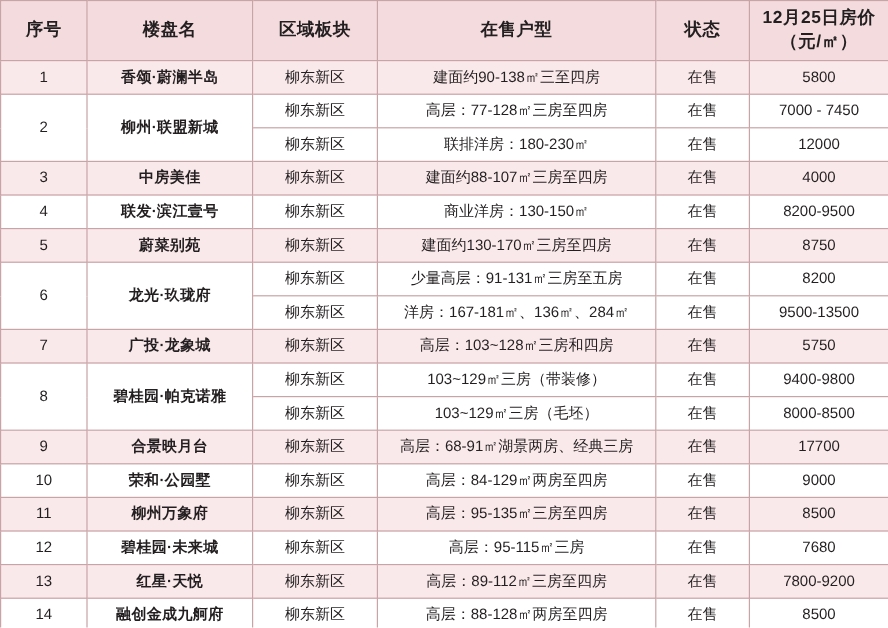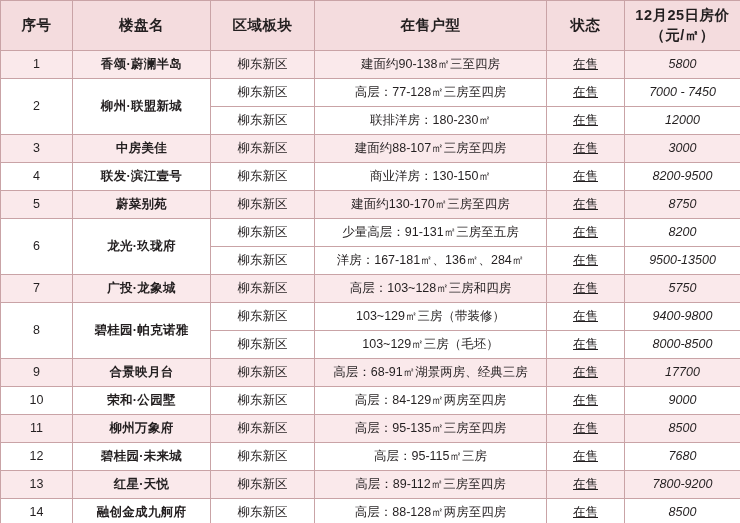--- a/index.html
+++ b/index.html
@@ -64,25 +64,23 @@
   td.cell-area {
     font-size: 12.5px;
   }
   td.cell-type {
     font-size: 12.5px;
     padding-left: 6px;
     padding-right: 6px;
   }
   td.cell-status {
     font-size: 12.5px;
-    text-decoration: underline;
   }
   td.cell-price {
     font-size: 12.5px;
-    font-style: italic;
   }
 </style>
 </head>
 <body>
 
 <table class="price-table">
   <colgroup>
     <col class="c-idx">
       <col class="c-name">
       <col class="c-area">
@@ -125,21 +123,21 @@
         <td class="cell-type">联排洋房：180-230㎡</td>
         <td class="cell-status">在售</td>
         <td class="cell-price">12000</td>
       </tr>
       <tr class="band-a">
         <td class="cell-idx" rowspan="1">3</td>
         <td class="cell-name" rowspan="1">中房美佳</td>
         <td class="cell-area">柳东新区</td>
         <td class="cell-type">建面约88-107㎡三房至四房</td>
         <td class="cell-status">在售</td>
-        <td class="cell-price">3000</td>
+        <td class="cell-price">4000</td>
       </tr>
       <tr class="band-b">
         <td class="cell-idx" rowspan="1">4</td>
         <td class="cell-name" rowspan="1">联发·滨江壹号</td>
         <td class="cell-area">柳东新区</td>
         <td class="cell-type">商业洋房：130-150㎡</td>
         <td class="cell-status">在售</td>
         <td class="cell-price">8200-9500</td>
       </tr>
       <tr class="band-a">

